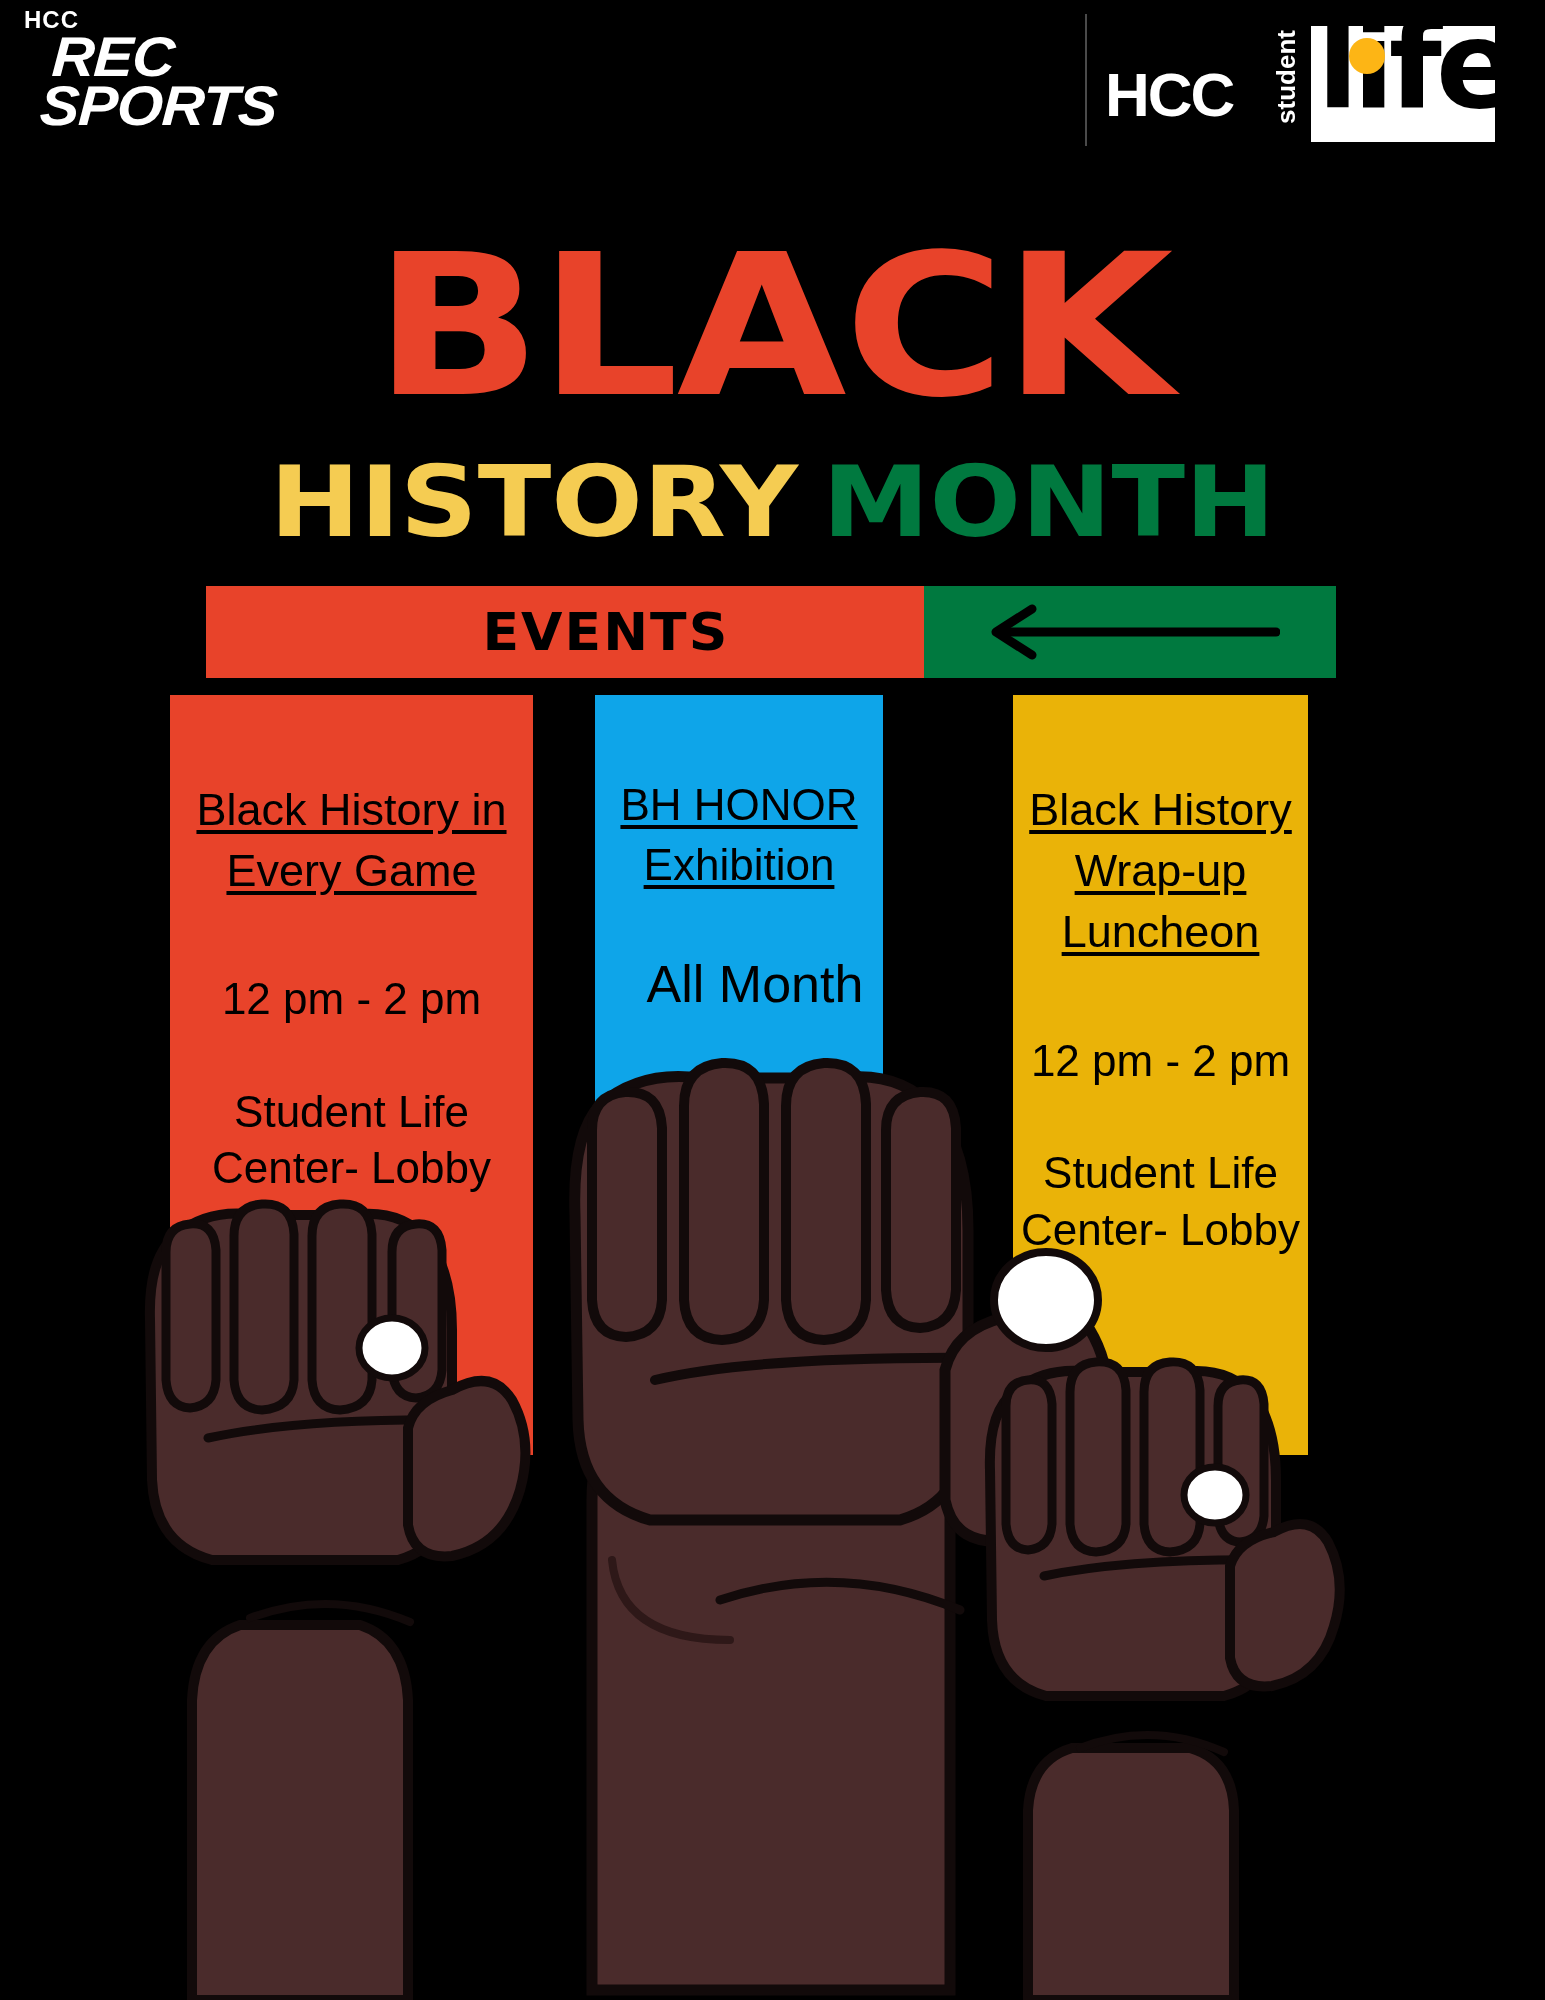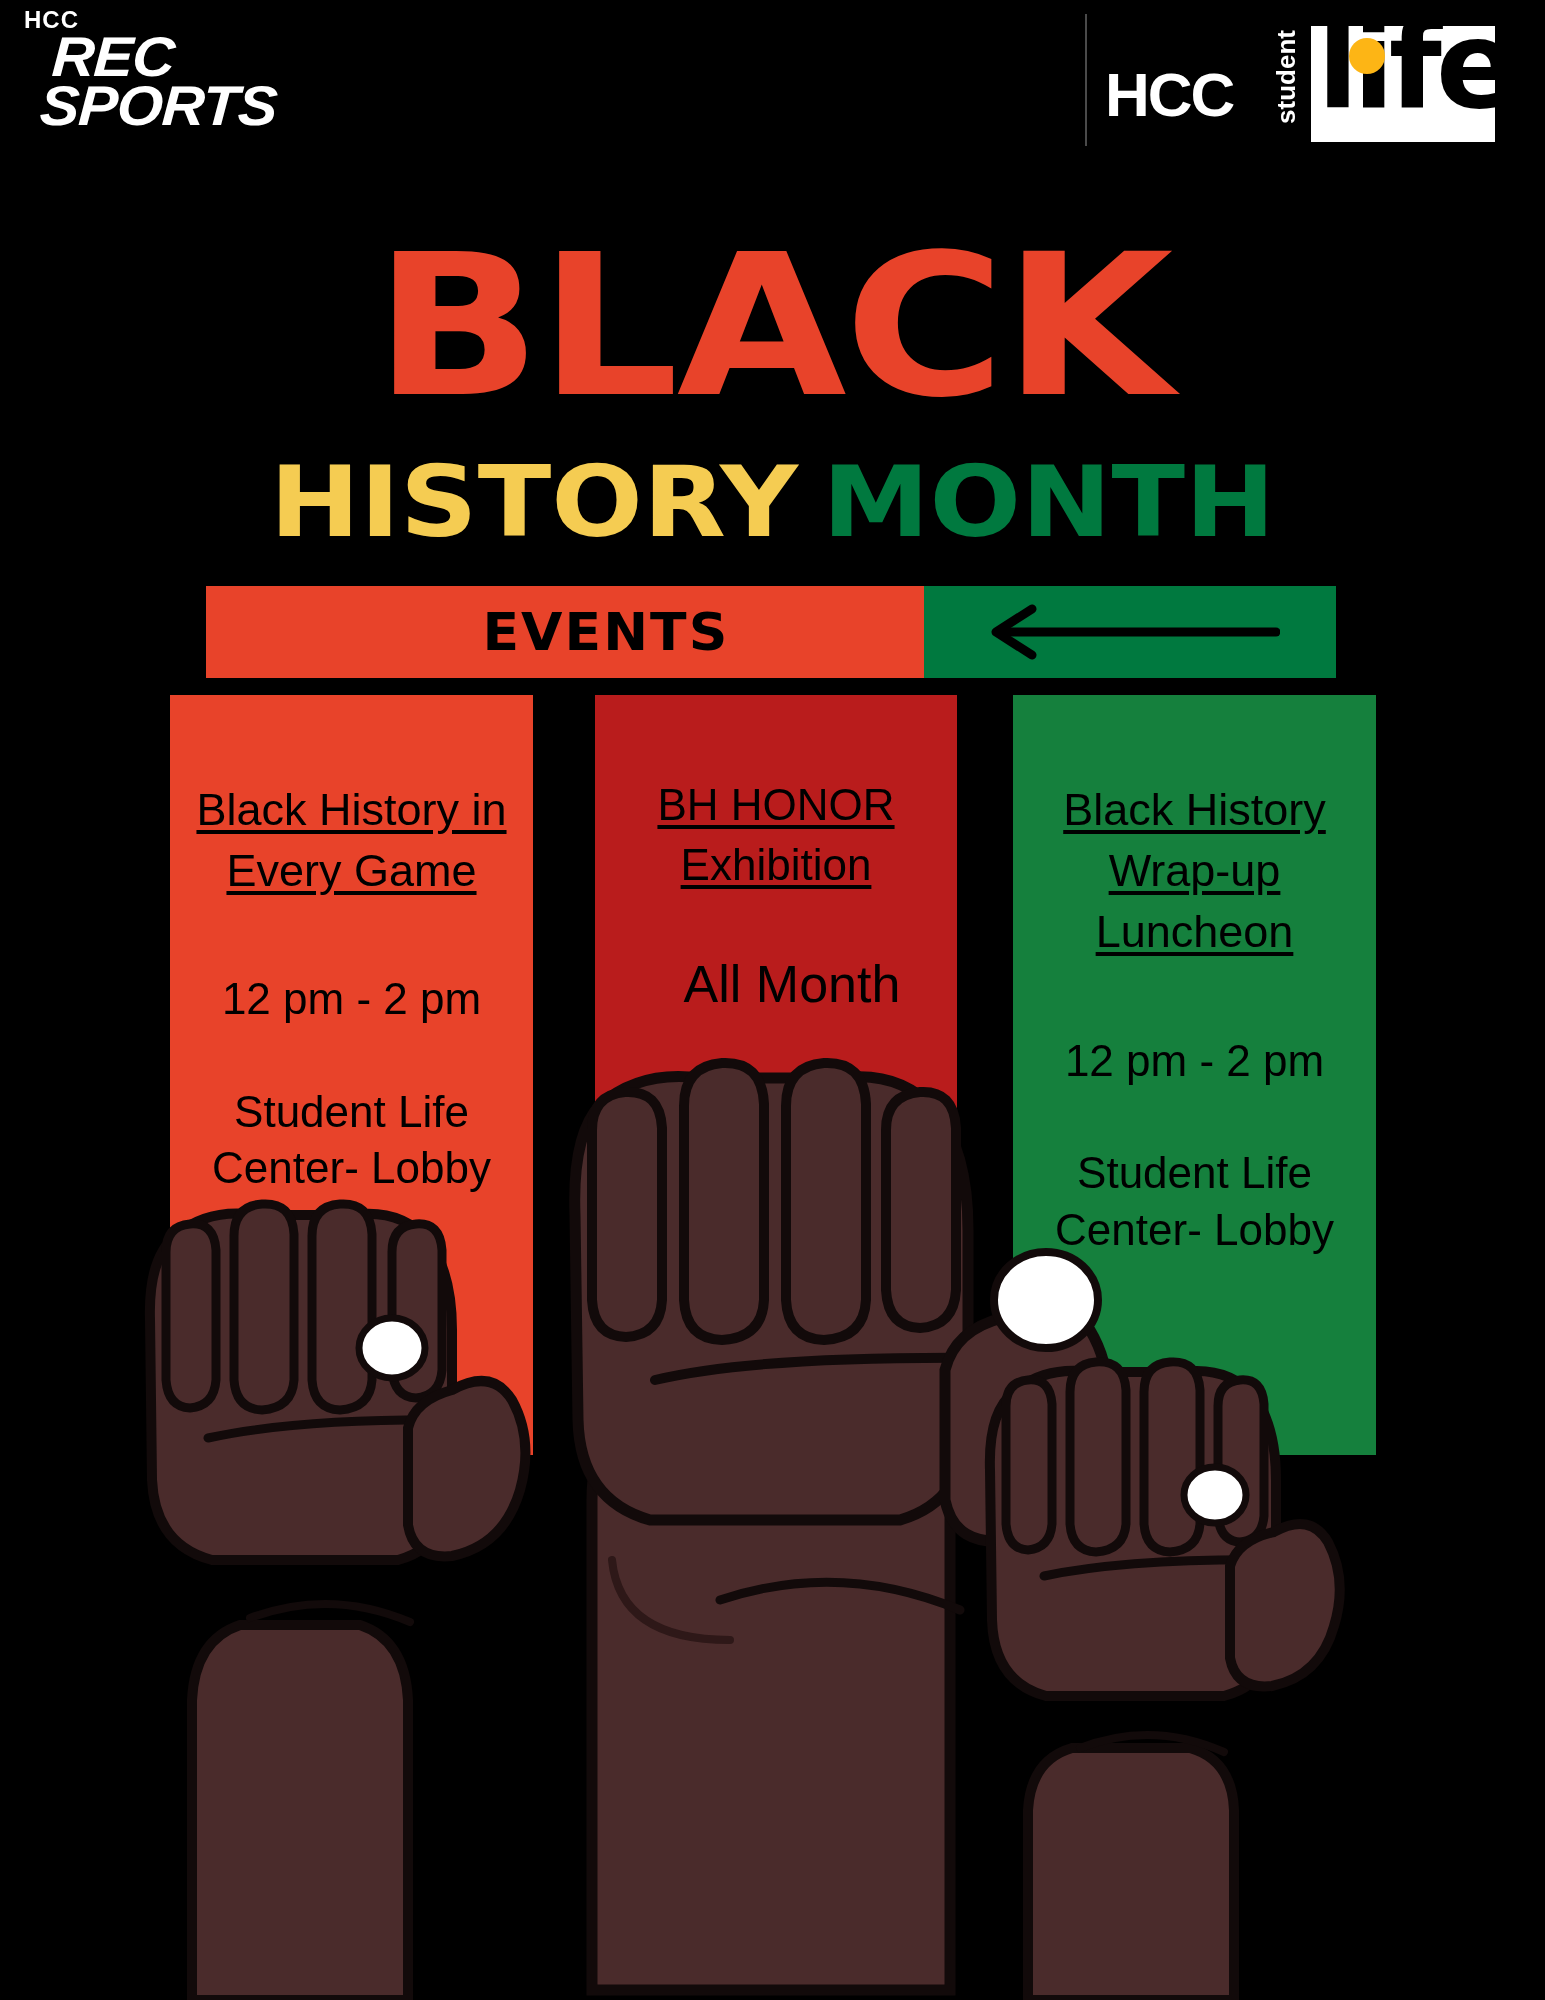--- a/index.html
+++ b/index.html
@@ -197,30 +197,30 @@
   .card-red {
     left: 170px;
     top: 695px;
     width: 363px;
     height: 760px;
     background: #E8432A;
   }
   .card-yellow {
     left: 595px;
     top: 695px;
-    width: 362px;
+    width: 288px;
     height: 465px;
-    background: #b91c1c;
+    background: #0ea5e9;
   }
   .card-green {
     left: 1013px;
     top: 695px;
-    width: 363px;
+    width: 295px;
     height: 760px;
-    background: #15803d;
+    background: #eab308;
   }
   .card-title {
     font-size: 45px;
     line-height: 1.36;
     font-weight: 400;
     text-decoration: underline;
     text-underline-offset: 5px;
     padding: 0 6px;
   }
   .card-red .card-title   { margin-top: 84px; }

